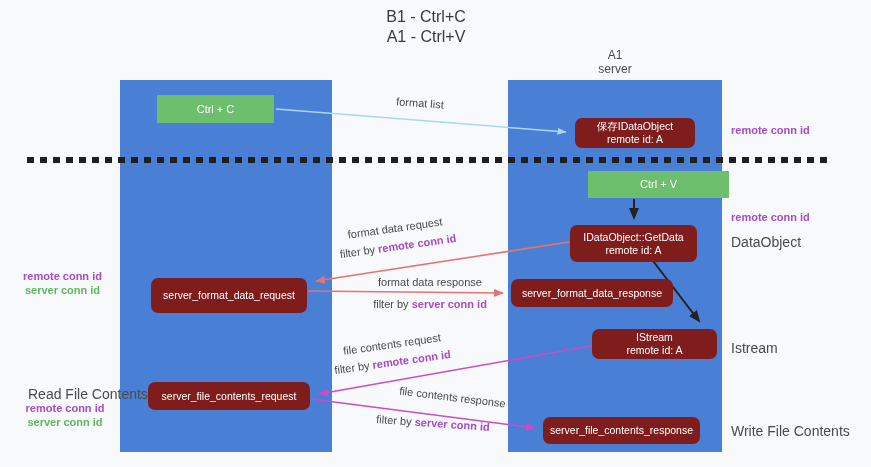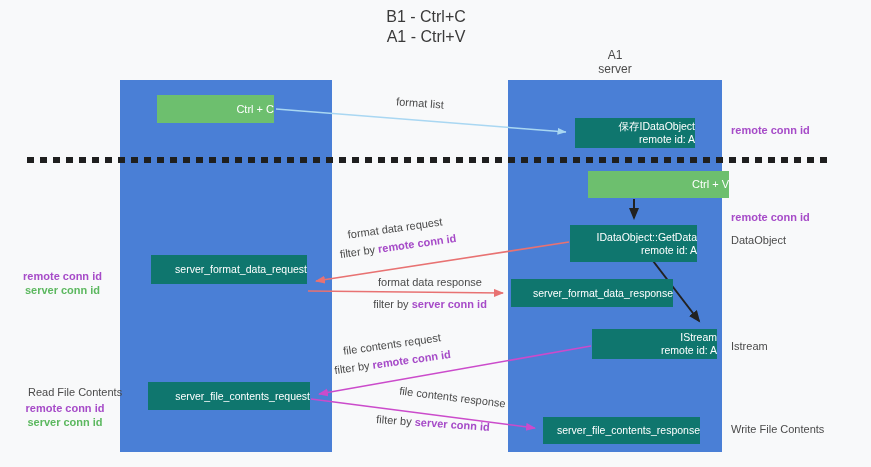--- a/index.html
+++ b/index.html
@@ -2,26 +2,26 @@
 <html><head>
 <meta charset="utf-8">
 <style>
   html,body{margin:0;padding:0;}
   .canvas{position:relative;width:871px;height:467px;background:#f8f9fa;
           font-family:"Liberation Sans",sans-serif;overflow:hidden;}
   .abs{position:absolute;}
   .title{width:852px;top:7px;left:0;text-align:center;font-size:16px;color:#3a3a3a;line-height:20px;}
   .head{font-size:12px;color:#4a4a4a;text-align:center;line-height:14px;}
   .col{background:#4a7fd6;}
-  .box{display:flex;flex-direction:column;align-items:flex-end;justify-content:center;
+  .box{display:flex;flex-direction:column;align-items:center;justify-content:center;
        color:#fff;text-align:center;font-size:11px;line-height:13px;}
   .green{background:#6dbf6e;}
-  .orange{background:#0f766e;}
+  .orange{background:#7f1d1d;border-radius:7px;}
   .two{font-size:10.5px;}
-  .lbl{font-size:11px;color:#4a4a4a;white-space:nowrap;}
+  .lbl{font-size:14px;color:#4a4a4a;white-space:nowrap;}
   .small{font-size:11px;}
   .purple{color:#a64bc8;font-weight:bold;}
   .greentx{color:#5cb85f;font-weight:bold;}
   .dashes{height:6px;background:repeating-linear-gradient(90deg,#1f1f1f 0 7px,transparent 7px 13px);}
   .alab{font-size:11px;color:#4a4a4a;text-align:center;white-space:nowrap;}
   .ctr{text-align:center;}
   svg{position:absolute;inset:0;pointer-events:none;}
 </style>
 </head>
 <body>
@@ -78,21 +78,21 @@
 
   <div class="abs box green" style="left:588px;top:171px;width:141px;height:27px;">
     <div>Ctrl + V</div>
   </div>
 
   <div class="abs box orange two" style="left:570px;top:225px;width:127px;height:37px;">
     <div>IDataObject::GetData</div>
     <div>remote id: A</div>
   </div>
 
-  <div class="abs box orange two" style="left:151px;top:255px;width:156px;height:29px;">
+  <div class="abs box orange two" style="left:151px;top:278px;width:156px;height:35px;">
     <div>server_format_data_request</div>
   </div>
 
   <div class="abs box orange two" style="left:511px;top:279px;width:162px;height:28px;">
     <div>server_format_data_response</div>
   </div>
 
   <div class="abs box orange two" style="left:592px;top:329px;width:125px;height:30px;">
     <div>IStream</div>
     <div>remote id: A</div>

